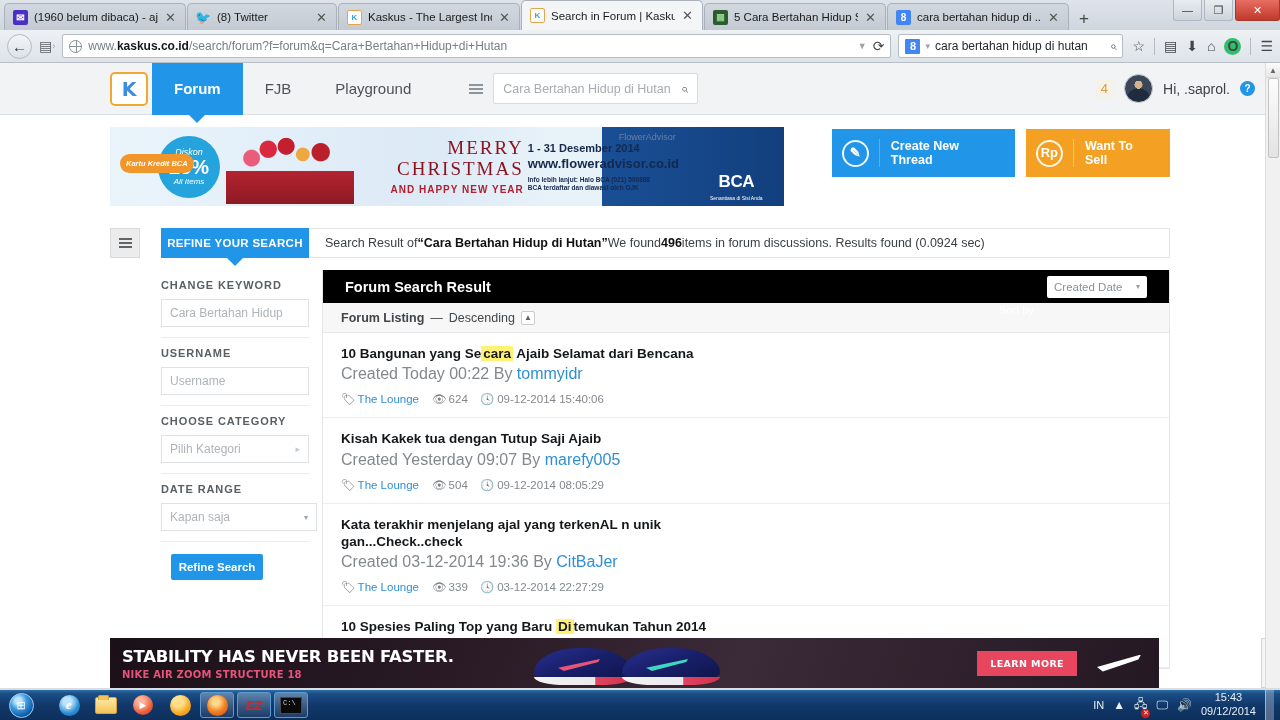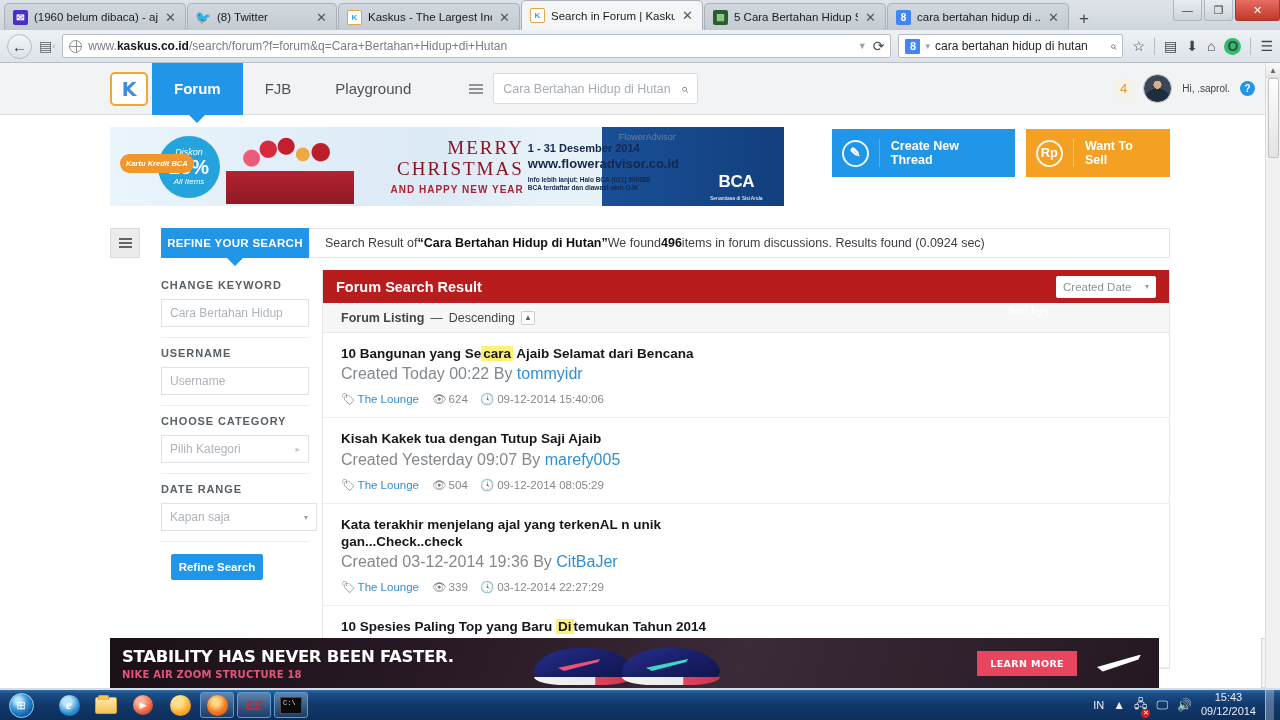--- a/index.html
+++ b/index.html
@@ -236,21 +236,21 @@
   .k-search .mag2 { margin-left: auto; color: #56606a; font-size: 13px; transform: scaleX(-1); }
   .k-userwrap { margin-left: auto; display: flex; align-items: center; gap: 10px; }
   .k-badge { color: #d79a3c; font-size: 13px; background: #f7f2e8; padding: 2px 6px; border-radius:2px;}
   .k-avatar {
     width: 29px; height: 29px; border-radius: 50%;
     background: #3b4758;
     border: 1px solid #cfd4d9;
     background-image: radial-gradient(circle at 50% 36%, #d8b08c 0 18%, transparent 19%),
                       radial-gradient(circle at 50% 95%, #1f2c3d 0 42%, transparent 43%);
   }
-  .k-greet { font-size: 10px; color: #3c4349; }
+  .k-greet { font-size: 14px; color: #3c4349; }
   .k-help {
     width: 15px; height: 15px; border-radius: 50%;
     background: #2196e8; color: #fff;
     font-size: 10px; font-weight: bold;
     display: flex; align-items: center; justify-content: center;
   }
 
   .content { padding: 0 110px; }
 
   .adrow { display: flex; gap: 0; padding-top: 12px; align-items: flex-start; }
@@ -407,22 +407,22 @@
     margin-top: 12px; margin-left: 10px;
     width: 92px; height: 26px;
     background: #2196e8; color: #fff;
     font-size: 11.5px; font-weight: bold;
     display: flex; align-items: center; justify-content: center;
     border-radius: 2px;
   }
 
   .results { flex: 1; margin-left: 13px; border: 1px solid #e4e6e8; border-top:none; }
   .res-head {
-    height: 33px; background: #b91c1c; color: #fff;
-    display: flex; align-items: center; padding: 0 13px;
+    height: 33px; background: #000000; color: #fff;
+    display: flex; align-items: center; padding: 0 22px;
   }
   .res-head h2 { font-size: 14.5px; font-weight: bold; }
   .sortwrap { margin-left: auto; display: flex; align-items: center; gap: 7px; }
   .sortlbl { font-size: 11px; margin-top: 47px; }
   .sortsel {
     width: 100px; height: 22px; background: #fff; border-radius: 2px;
     display: flex; align-items: center; padding: 0 7px;
     font-size: 11.5px; color: #8b9298;
   }
   .sortsel .caret-d { margin-left: auto; font-size: 8px; color:#9aa0a6; }

